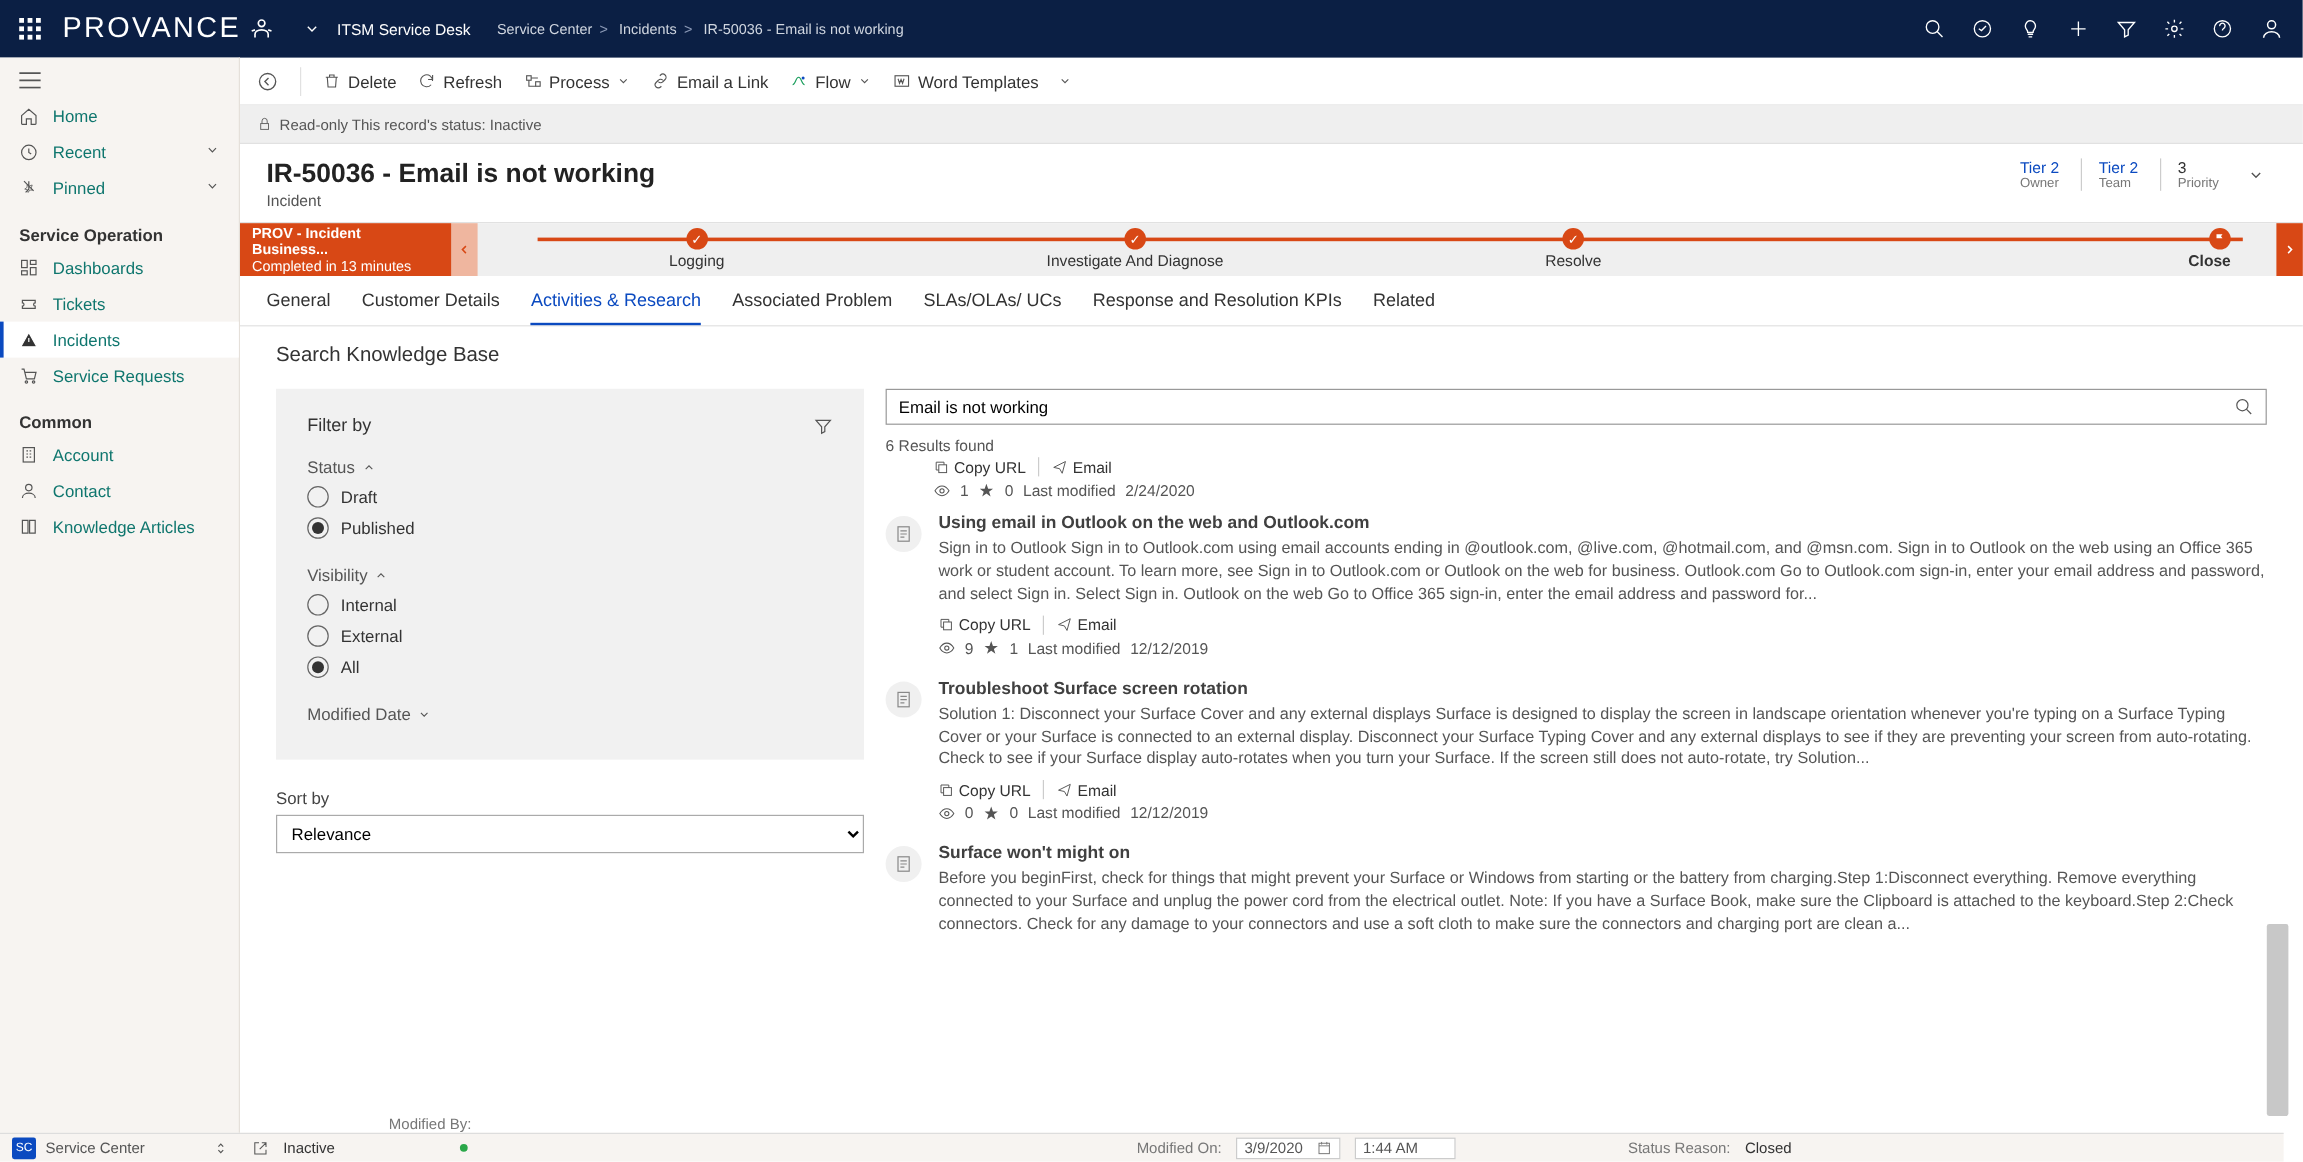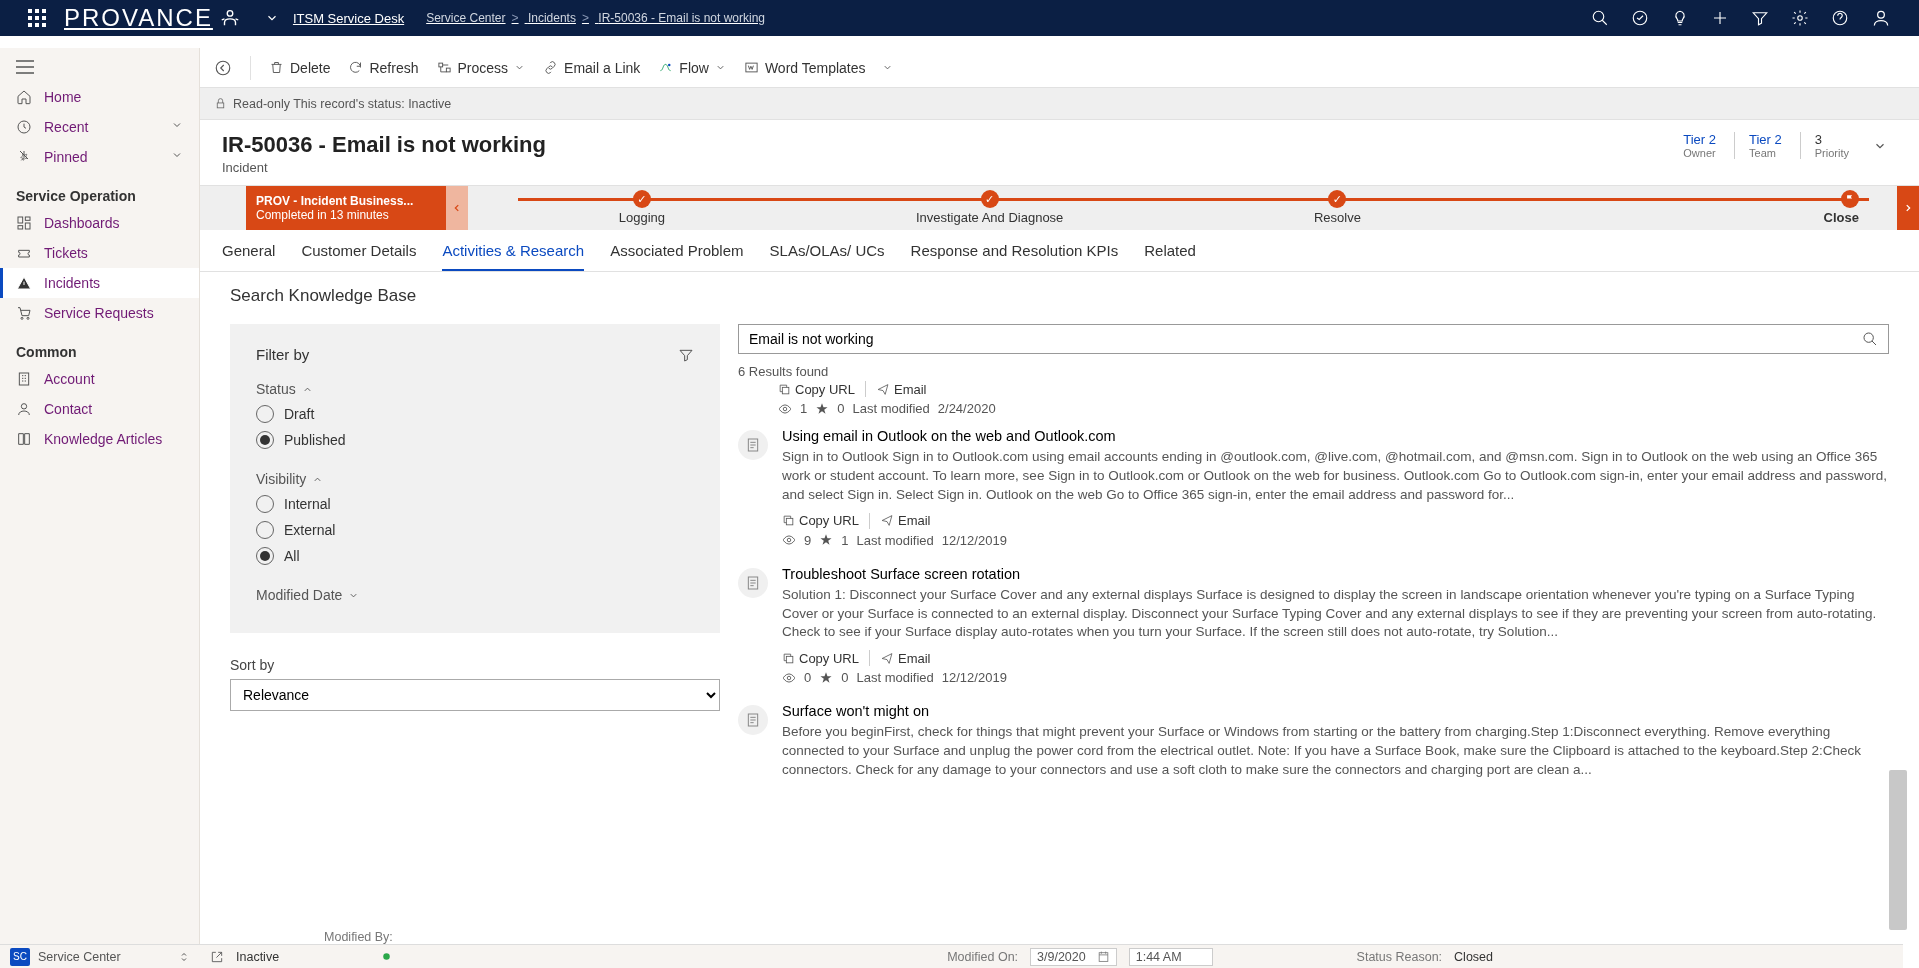--- a/index.html
+++ b/index.html
@@ -1,35 +1,35 @@
 <!DOCTYPE html>
 <html><head>
 <meta charset="utf-8">
 <style>
 * { margin:0; padding:0; box-sizing:border-box; font-family:"Segoe UI",Arial,sans-serif; }
 body { background:#fff; overflow:hidden; width:1919px; height:968px; font-size:14px; color:#333; }
 
 
-.topbar { background:#0b1f44; color:#fff; height:36px; display:flex; align-items:center; padding:0 28px;text-decoration:underline; }
+.topbar { background:#0b1f44; color:#fff; height:48px; display:flex; align-items:center; padding:0 16px; }
 .waffle { width:18px; height:18px; display:grid; grid-template-columns:repeat(3,4px); grid-template-rows:repeat(3,4px); gap:3px; margin-right:18px; cursor:pointer; }
 .waffle span { background:#fff; width:4px; height:4px; }
 .brand { font-size:24px; font-weight:300; letter-spacing:2px; display:flex; align-items:center; margin-right:10px; }
 .brand svg { margin-left:6px; }
 .chev { margin:0 14px; }
 .desk-label { font-size:13px; margin-right:22px; }
 .crumb { font-size:12px; color:#d0d6e0; }
 .crumb .sep { margin:0 6px; color:#8a98b5; }
 .topbar .spacer { flex:1; }
 .topicons { display:flex; gap:22px; align-items:center; }
 .topicons svg { cursor:pointer; }
 
 
 .leftnav { position:absolute; top:48px; left:0; width:200px; bottom:24px; background:#f7f4f1; border-right:1px solid #e5e0da; padding-top:8px; }
 .hamburger { padding:4px 16px 8px; }
-.nav-item { display:flex; gap:12px; padding:7px 16px; font-size:14px; color:#701a75; cursor:pointer; }
+.nav-item { display:flex; gap:12px; padding:7px 16px; font-size:14px; color:#0f766e; cursor:pointer; }
 .nav-item.withchev { justify-content:flex-start; }
 .nav-item .nchev { margin-left:auto; }
 .nav-section { padding:16px 16px 4px; font-size:14px; font-weight:600; color:#333; }
 .nav-item.active { background:#fff; border-left:3px solid #0b4ac0; padding-left:13px; }
 
 
 .main { position:absolute; top:48px; left:200px; right:0; bottom:24px; display:flex; flex-direction:column; }
 .cmdbar { height:40px; border-bottom:1px solid #e1e1e1; display:flex; align-items:center; gap:18px; padding:0 14px; font-size:14px; color:#333; }
 .cmdbar .cmd { display:flex; align-items:center; gap:6px; cursor:pointer; }
 .cmdbar .cmd svg { flex-shrink:0; }
@@ -45,21 +45,21 @@
 .rec-meta { margin-left:auto; display:flex; align-items:flex-start; gap:18px; padding-right:10px; }
 .meta-block { text-align:left; border-left:1px solid #ccc; padding-left:14px; }
 .meta-block:first-child { border:none; padding-left:0; }
 .meta-val { font-size:13px; color:#0b4ac0; font-weight:400; }
 .meta-val.plain { color:#333; }
 .meta-lbl { font-size:11px; color:#777; }
 .meta-chev { align-self:center; margin-left:6px; }
 
 
 .flowwrap { display:flex; height:44px; background:#efefef; align-items:center; position:relative; }
-.flowleft { background:#d84815; color:#fff; font-size:12px; padding:6px 10px; height:100%; display:flex; flex-direction:column; justify-content:center; position:relative; width:200px;margin-left:46px; }
+.flowleft { background:#d84815; color:#fff; font-size:12px; padding:6px 10px; height:100%; display:flex; flex-direction:column; justify-content:center; position:relative; width:176px; }
 .flow-navbtn { width:22px; height:100%; background:#efb69f; display:flex; align-items:center; justify-content:center; cursor:pointer; color:#d84815; }
 .flow-navbtn.right { background:#d84815; color:#fff; margin-left:auto; position:absolute; right:0; top:0; }
 .flowstages { flex:1; position:relative; height:100%; display:flex; align-items:center; }
 .stageline { position:absolute; top:12px; left:50px; right:50px; height:3px; background:#d84815; }
 .stage { flex:1; display:flex; flex-direction:column; align-items:center; position:relative; z-index:2; font-size:13px; color:#333; height:100%; justify-content:flex-start; padding-top:4px; }
 .stage.last { font-weight:600; }
 .stagept { width:18px; height:18px; border-radius:50%; background:#d84815; color:#fff; display:flex; align-items:center; justify-content:center; font-size:11px; margin-bottom:2px; }
 .stagept.flag svg { width:10px; height:10px; }
 .stage:last-child { align-items:flex-end; padding-right:60px; }
 .stage:first-child { align-items:center; }
@@ -90,21 +90,21 @@
 .searchbox input { flex:1; border:none; outline:none; font-size:14px; }
 .res-count { font-size:13px; color:#555; margin-bottom:2px; }
 .res-actions-inline, .res-actions { display:flex; gap:10px; align-items:center; font-size:13px; color:#333; }
 .res-actions-inline { margin-left:40px; }
 .res-actions a, .res-actions-inline a { display:flex; align-items:center; gap:4px; color:#333; text-decoration:none; cursor:pointer; }
 .res-actions .vdiv, .res-actions-inline .vdiv { width:1px; height:16px; background:#ccc; }
 .res-meta { display:flex; gap:8px; align-items:center; font-size:13px; color:#555; margin:4px 0 12px 40px; }
 .result { display:flex; gap:14px; margin:6px 0 4px; }
 .result-icon { width:30px; height:30px; border-radius:50%; background:#f0f0f0; display:flex; align-items:center; justify-content:center; flex-shrink:0; margin-top:2px; }
 .result-body { flex:1; }
-.result-title { font-size:14.5px; font-weight:400; color:#000000; margin-bottom:4px; }
+.result-title { font-size:14.5px; font-weight:700; color:#404040; margin-bottom:4px; }
 .result-snip { font-size:13.5px; color:#555; line-height:1.4; }
 
 
 .fakescroll { position:absolute; right:12px; top:258px; bottom:0; width:8px; }
 .fakescroll .thumb { position:absolute; right:0; top:240px; width:18px; height:160px; background:#c8c8c8; border-radius:2px; }
 
 
 .statusbar { position:absolute; bottom:0; left:0; right:16px; height:24px; background:#f7f4f1; border-top:1px solid #ddd; display:flex; align-items:center; font-size:12.5px; color:#555; }
 .sb-left { width:200px; display:flex; align-items:center; gap:8px; padding:0 10px; }
 .sb-badge { background:#0b4ac0; color:#fff; width:20px; height:18px; font-size:10px; display:flex; align-items:center; justify-content:center; border-radius:2px; }

